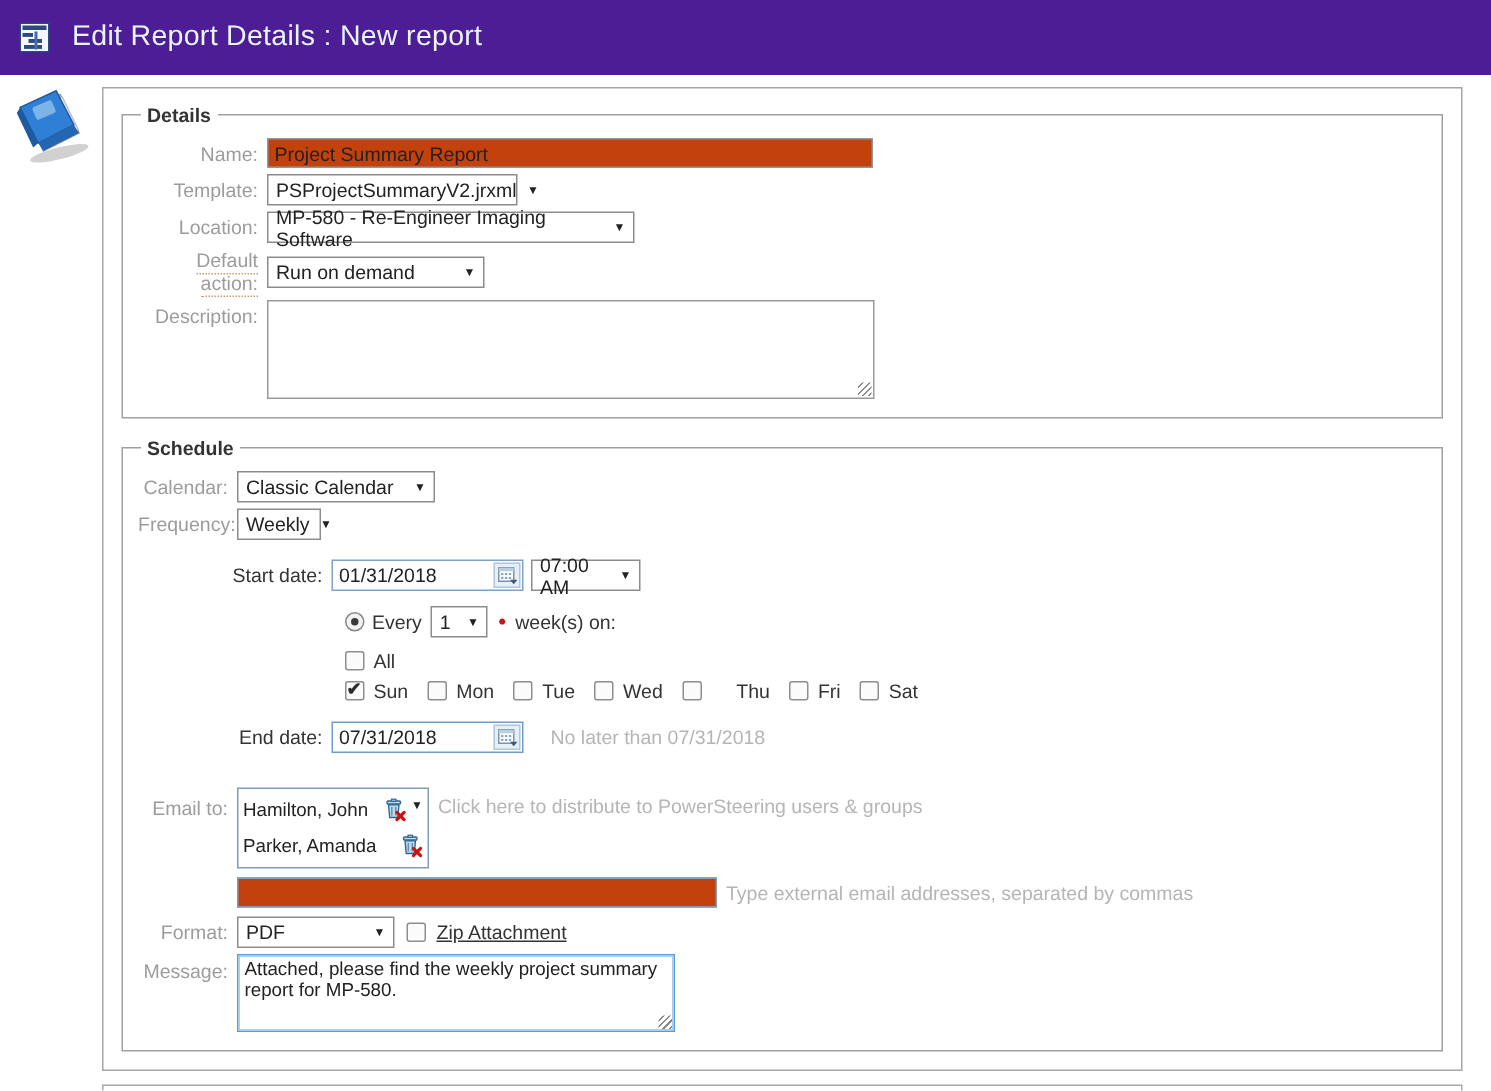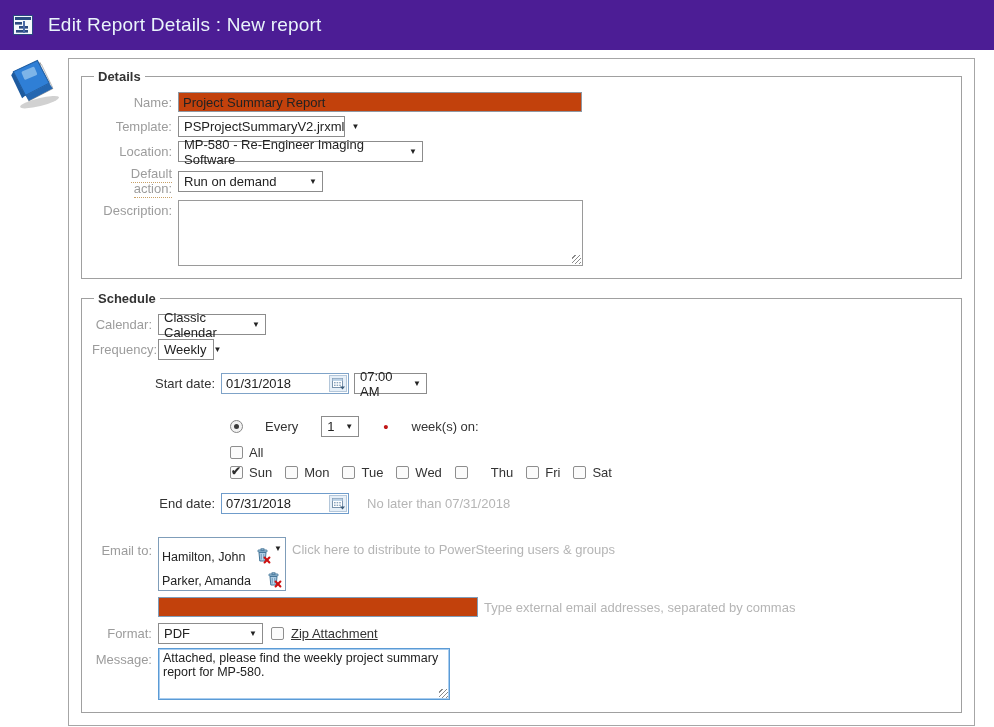--- a/index.html
+++ b/index.html
@@ -53,21 +53,21 @@
   .radio.checked::after{content:"";position:absolute;left:3px;top:3px;width:5px;height:5px;border-radius:50%;background:#3b3b3b;}
 
   .day-item{display:inline-flex;align-items:center;margin-right:13px;}
   .day-item .cb{margin-right:3px;}
   .dark{color:#333;}
   .hint{color:#b5b5b5;font-size:13px;}
   .red-dot{color:#c11818;font-size:15px;margin:0 6px 0 7px;line-height:10px;}
 
   
   .recip-box{width:128px;border:1px solid #7f9db9;background:#fff;padding:2px 3px;}
-  .recip-row{display:flex;align-items:flex-end;height:24px;font-size:12.5px;color:#222;}
+  .recip-row{display:flex;align-items:center;height:24px;font-size:12.5px;color:#222;}
   .recip-row .nm{flex:1;white-space:nowrap;}
   .trash{width:16px;height:16px;flex:none;margin-left:2px;cursor:pointer;}
   .dd-arr{font-size:8px;color:#222;margin-left:3px;align-self:flex-start;padding-top:4px;cursor:pointer;}
 
   
   .footer-box{margin:9px 19px 0 68px;border:1px solid #a6a6a6;height:29px;display:flex;align-items:center;justify-content:center;gap:6px;}
 
   .ml-date{margin-left:62px;}
   .ml-ind{margin-left:138px;}
 </style>
@@ -143,21 +143,21 @@
         <span class="grip"></span>
       </span>
     </div>
   </fieldset>
 
   <fieldset class="sched">
     <legend>Schedule</legend>
 
     <div class="frow">
       <span class="lbl lbl-sm">Calendar:</span>
-      <span class="sel" style="width:108px;">
+      <span class="sel" style="width:132px;">
         <span>Classic Calendar</span>
         <span class="arr">▼</span>
       </span>
     </div>
 
     <div class="frow">
       <span class="lbl lbl-sm">Frequency:</span>
       <span class="sel" style="width:56px;">
         <span>Weekly</span>
         <span class="arr">▼</span>
@@ -183,21 +183,21 @@
             <path d="M8 8.5 L13 8.5 L10.5 11.5 Z" fill="#3a5a78"></path>
           </svg>
         </span>
       </span>
       <span class="sel" style="width:73px;margin-left:5px;">
         <span>07:00 AM</span>
         <span class="arr">▼</span>
       </span>
     </div>
 
-    <div class="frow ml-ind" style="margin-top:22px;gap:17px;">
+    <div class="frow ml-ind" style="margin-top:10px;">
       <span class="radio checked"></span>
       <span class="dark" style="margin-left:5px;">Every</span>
       <span class="sel" style="width:38px;margin-left:6px;">
         <span>1</span>
         <span class="arr">▼</span>
       </span>
       <span class="red-dot">•</span>
       <span class="dark">week(s) on:</span>
     </div>
 

